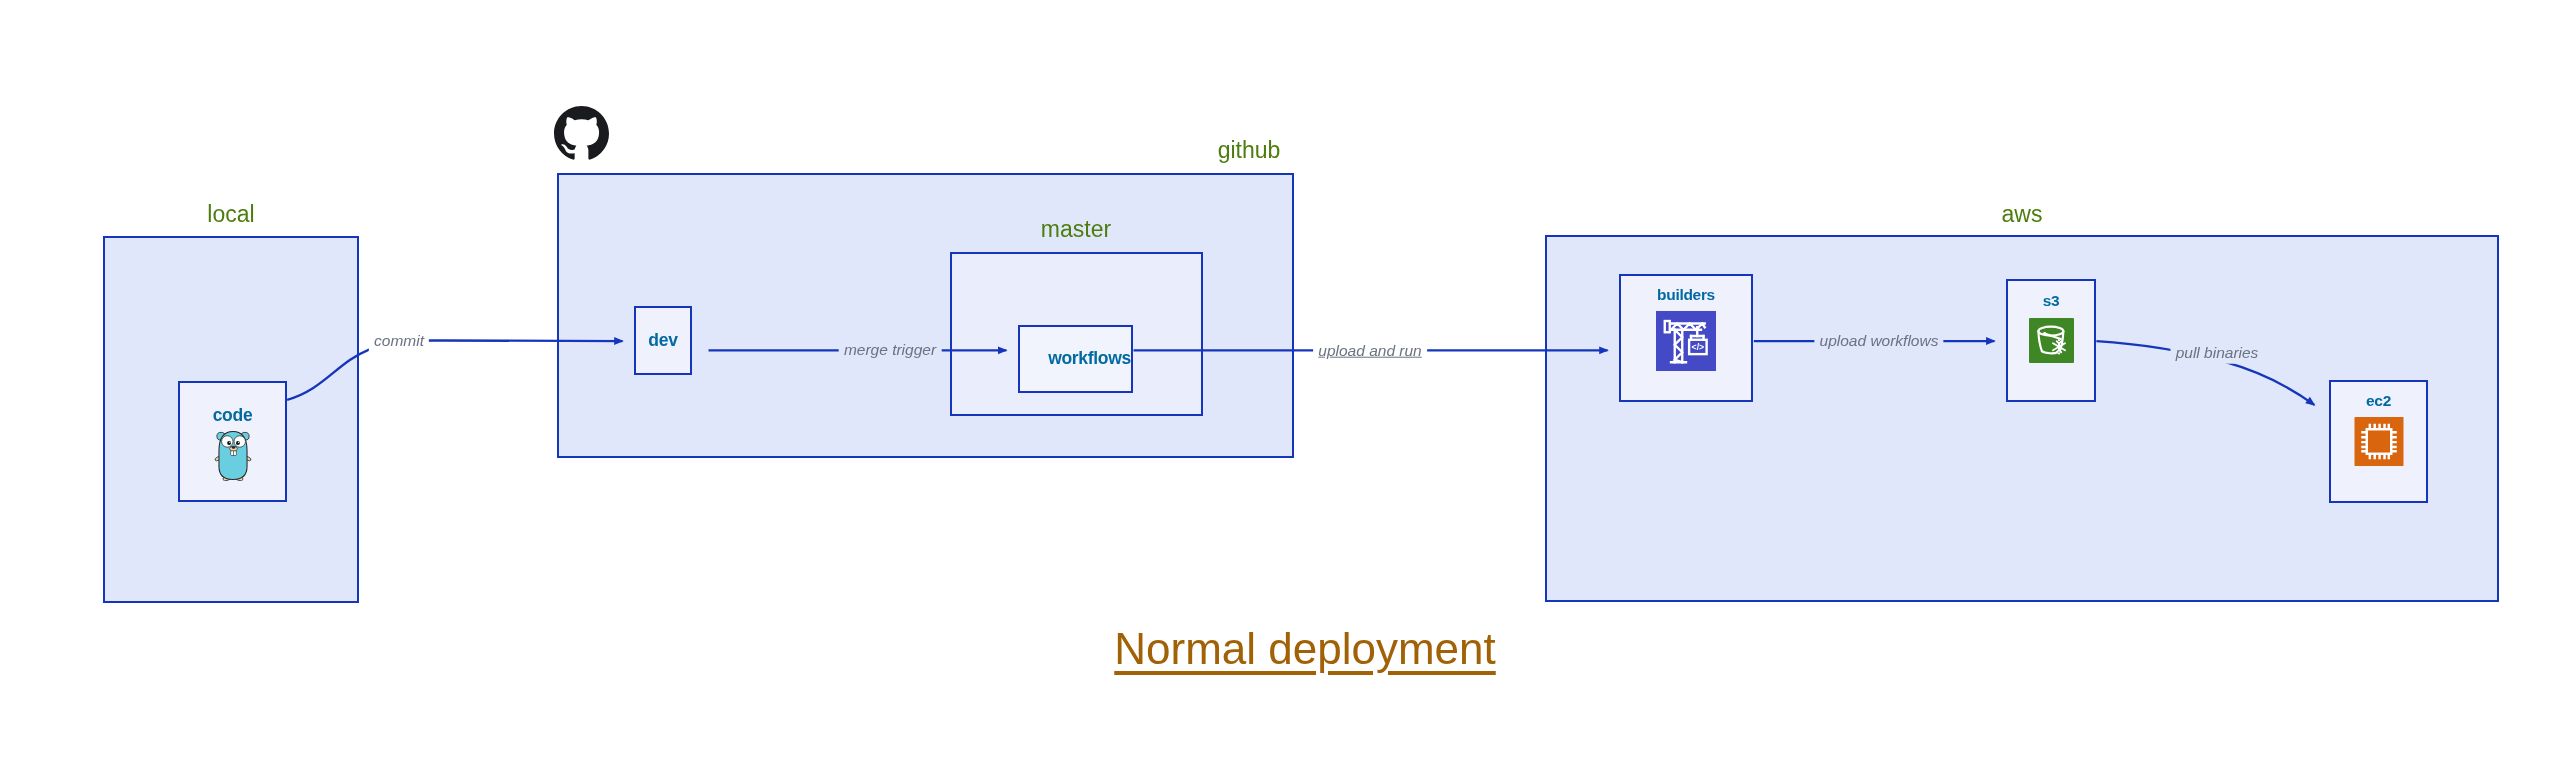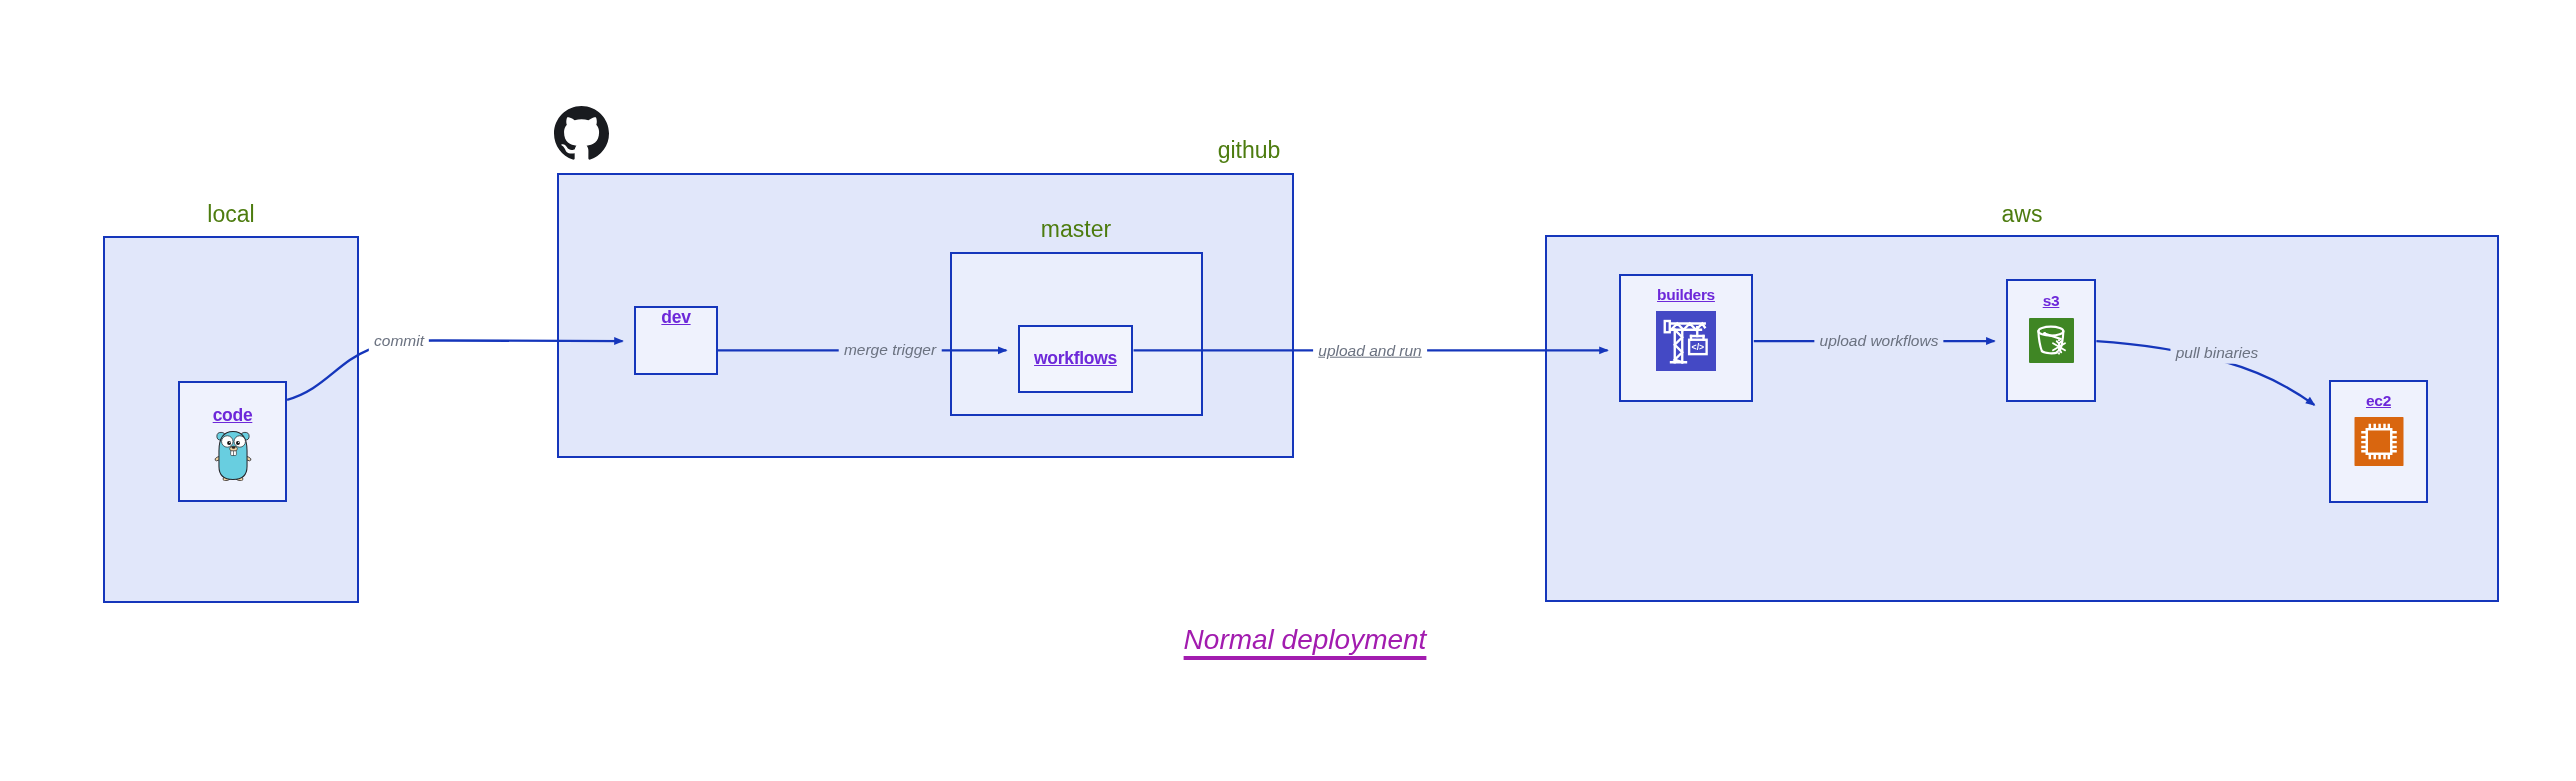--- a/index.html
+++ b/index.html
@@ -43,28 +43,27 @@
     position: absolute;
     background: #eff2fd;
     border: 2.6px solid #1536bb;
     display: flex;
     flex-direction: column;
     align-items: center;
     z-index: 3;
   }
   .node .node-label {
     font-weight: bold;
-    color: #6d28d9;
+    color: #0369a1;
     line-height: 1.1;
     letter-spacing: -0.3px;
-    text-decoration: underline;
   }
   .n-code      { left: 178px;  top: 381px; width: 109px; height: 121px; padding-top: 23px; }
-  .n-dev       { left: 634px; top: 306px; width: 84px; height: 69px; justify-content: flex-start; }
-  .n-workflows { left: 1018px; top: 325px; width: 115px; height: 68px; justify-content: center; background:#f2f4fd; }
+  .n-dev       { left: 634px; top: 306px; width: 58px; height: 69px; justify-content: center; }
+  .n-workflows { left: 1018px; top: 325px; width: 115px; height: 68px; justify-content: center; background:#f2f4fd;align-items:flex-end; }
   .n-builders  { left: 1619px; top: 274px; width: 134px; height: 128px; padding-top: 10.3px; }
   .n-s3        { left: 2006px; top: 279px; width: 90px; height: 123px; padding-top: 11.3px; }
   .n-ec2       { left: 2329px; top: 380px; width: 99px; height: 123px; padding-top: 10.3px; }
   .n-code .node-label, .n-dev .node-label, .n-workflows .node-label { font-size: 17.5px; }
   .n-builders .node-label, .n-s3 .node-label, .n-ec2 .node-label { font-size: 15.5px; }
 
   .icon-tile {
     border-radius: 1px;
     display: block;
   }
@@ -106,29 +105,28 @@
   .el-merge    { left: 890px; top: 350px; }
   .el-run      { left: 1370px; top: 351px; text-decoration: underline; }
   .el-upload   { left: 1879px; top: 341px; }
   .el-pull     { left: 2217px; top: 353px; }
 
   
   .diagram-title {
     position: absolute;
     left: 1305px; top: 624px;
     transform: translateX(-50%);
-    font-size: 28px;
-    color: #a21caf;
+    font-size: 44px;
+    color: #a16207;
     white-space: nowrap;
     text-decoration: underline;
     text-decoration-thickness: 3.6px;
     text-underline-offset: 7.2px;
     text-decoration-skip-ink: auto;
     z-index: 6;
-    font-style: italic;
   }
 </style>
 </head>
 <body>
 
 <div class="canvas">
 
   <div class="group-box g-local"></div>
   <div class="group-box g-github"></div>
   <div class="group-box g-master"></div>

